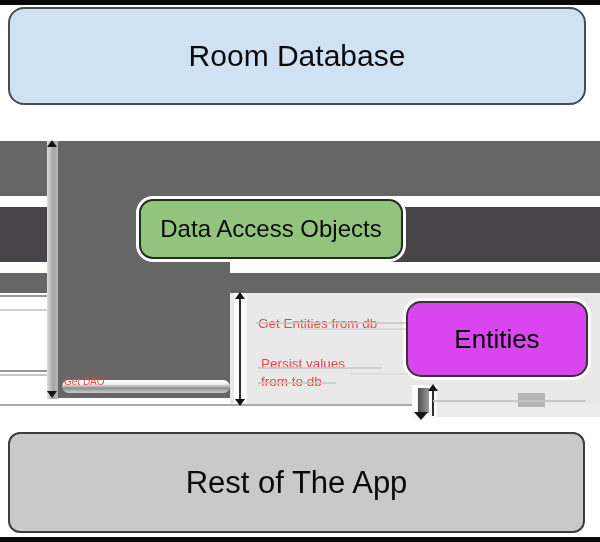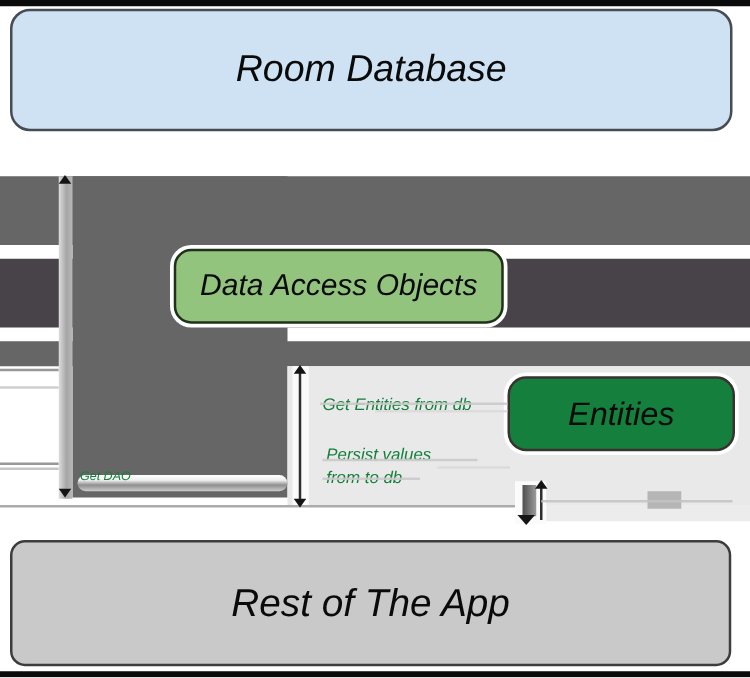--- a/index.html
+++ b/index.html
@@ -1,20 +1,20 @@
 <!DOCTYPE html>
 <html><head>
 <meta charset="utf-8">
 <style>
   html,body{margin:0;padding:0;background:#fff;}
   .stage{
     position:relative;width:600px;height:542px;background:#ffffff;
     overflow:hidden;font-family:"Liberation Sans", sans-serif;
   }
-  .abs{position:absolute;font-style:italic;}
+  .abs{position:absolute;}
   
   .frame-top{left:0;top:0;width:600px;height:5px;background:#0a0a0a;z-index:1;}
   .frame-bottom{left:0;top:537px;width:600px;height:5px;background:#0a0a0a;z-index:1;}
   
   .bar-a{left:0;top:141px;width:600px;height:55px;background:#666667;z-index:2;}
   .bar-b{left:0;top:207px;width:600px;height:55px;background:#474349;z-index:2;}
   .bar-c{left:0;top:273px;width:600px;height:20px;background:#666667;z-index:2;}
   .tall-block{left:58px;top:141px;width:172px;height:257px;background:#666667;z-index:3;}
   
   .panel-main{left:230px;top:293px;width:370px;height:111px;background:#e9e9e9;z-index:3;}
@@ -48,26 +48,26 @@
   
   .getdao-band{left:62px;top:380px;width:168px;height:13px;border-radius:7px;z-index:5;
     background:linear-gradient(180deg,#ffffff 0%,#efefef 32%,#8f8f8f 62%,#cdcdcd 100%);}
   
   .box{display:flex;align-items:center;justify-content:center;text-align:center;
     color:#0a0a0a;z-index:7;box-sizing:border-box;}
   .room-box{left:8px;top:7px;width:578px;height:98px;border-radius:16px;
     background:#cfe2f3;border:2px solid #474c52;font-size:30px;}
   .dao-box{left:139px;top:199px;width:264px;height:60px;border-radius:14px;
     background:#93c47d;border:2px solid #20301b;font-size:24px;box-shadow:0 0 0 3px #ffffff;}
-  .entities-box{left:406px;top:301px;width:182px;height:60px;border-radius:15px;
-    background:#15803d;border:2px solid #383230;font-size:26px;box-shadow:0 0 0 3px #ffffff;}
+  .entities-box{left:406px;top:301px;width:182px;height:76px;border-radius:15px;
+    background:#d946ef;border:2px solid #383230;font-size:26px;box-shadow:0 0 0 3px #ffffff;}
   .rest-box{left:8px;top:432px;width:577px;height:101px;border-radius:12px;
     background:#c9c9c9;border:2px solid #3d3d3d;font-size:31px;}
   
-  .slabel{color:#15803d;z-index:8;white-space:nowrap;}
+  .slabel{color:#ef4444;z-index:8;white-space:nowrap;}
   .getdao-label{left:64px;top:376px;font-size:10px;}
   .getentities-label{left:258px;top:316px;font-size:13.5px;}
   .persist1-label{left:261px;top:356px;font-size:13.5px;}
   .persist2-label{left:261px;top:374px;font-size:13.5px;}
   .getset-label{left:445px;top:392px;font-size:13.5px;}
   .getset-blob{left:518px;top:393px;width:27px;height:14px;background:#b5b5b5;z-index:7;}
   
   .strike{height:2px;z-index:9;opacity:0.88;}
   .s1{left:256px;top:322px;width:150px;background:#c8c8c8;}
   .s1b{left:300px;top:328px;width:106px;background:#d9d9d9;}

